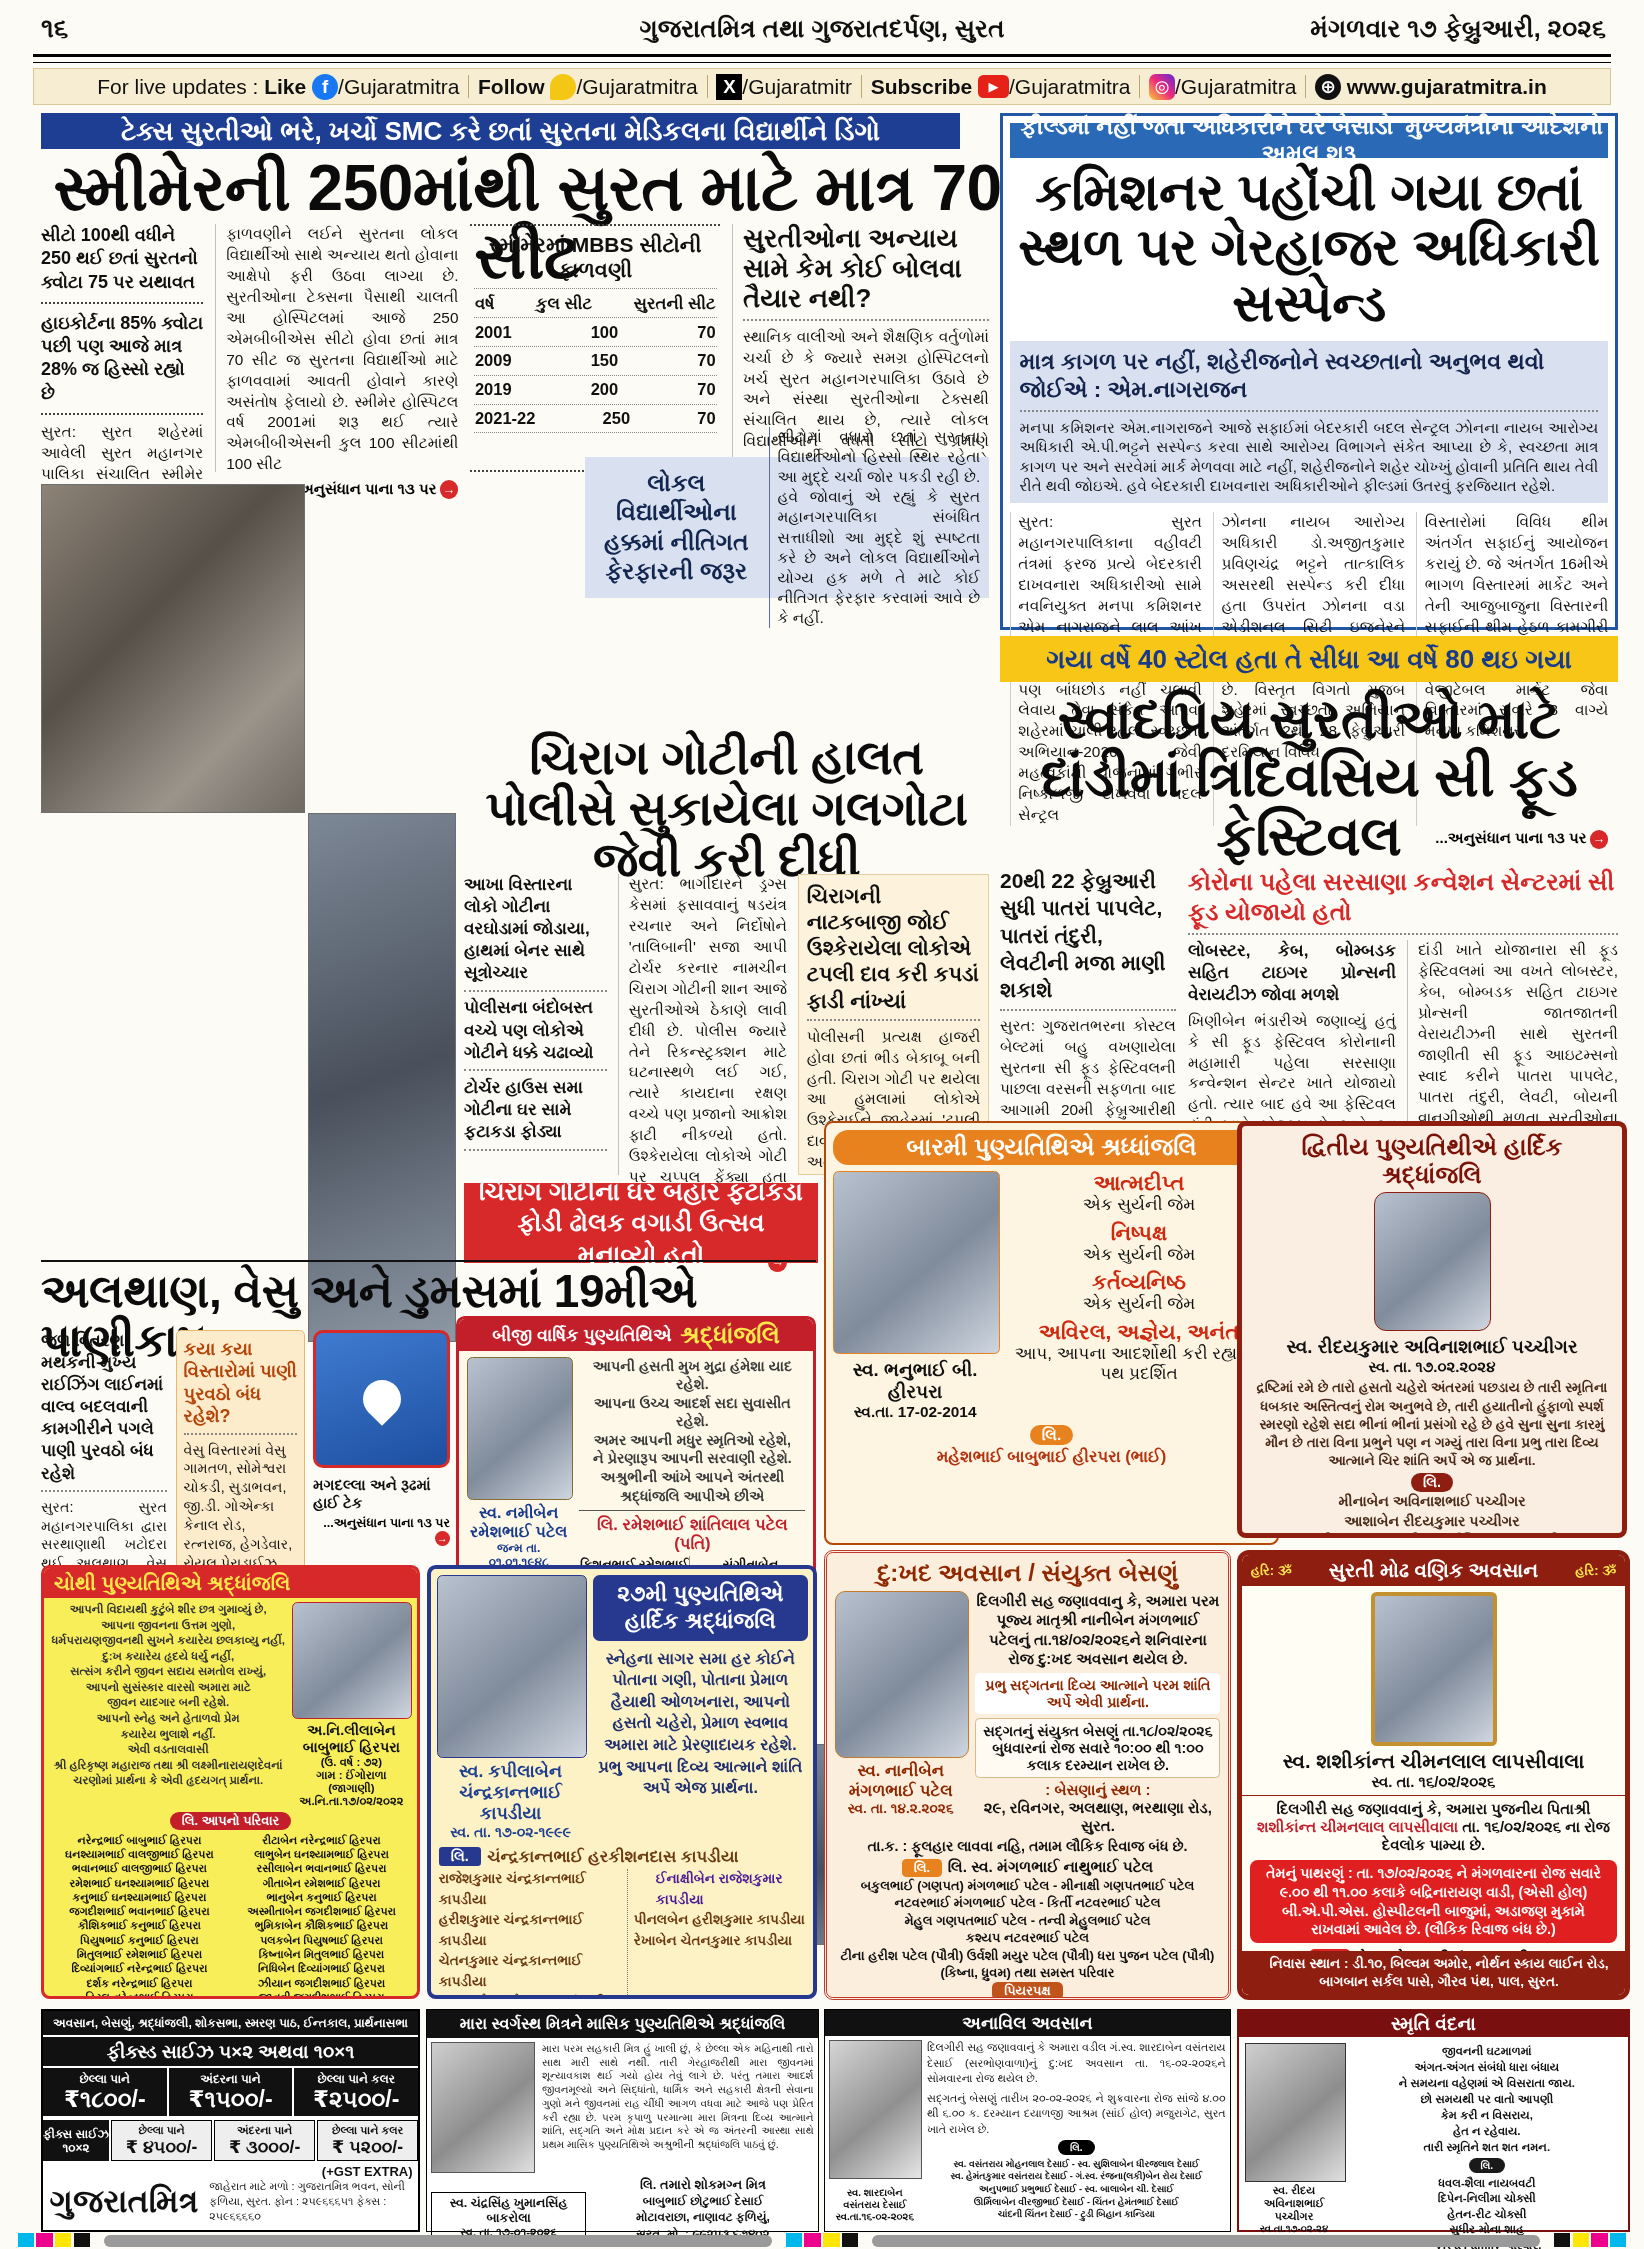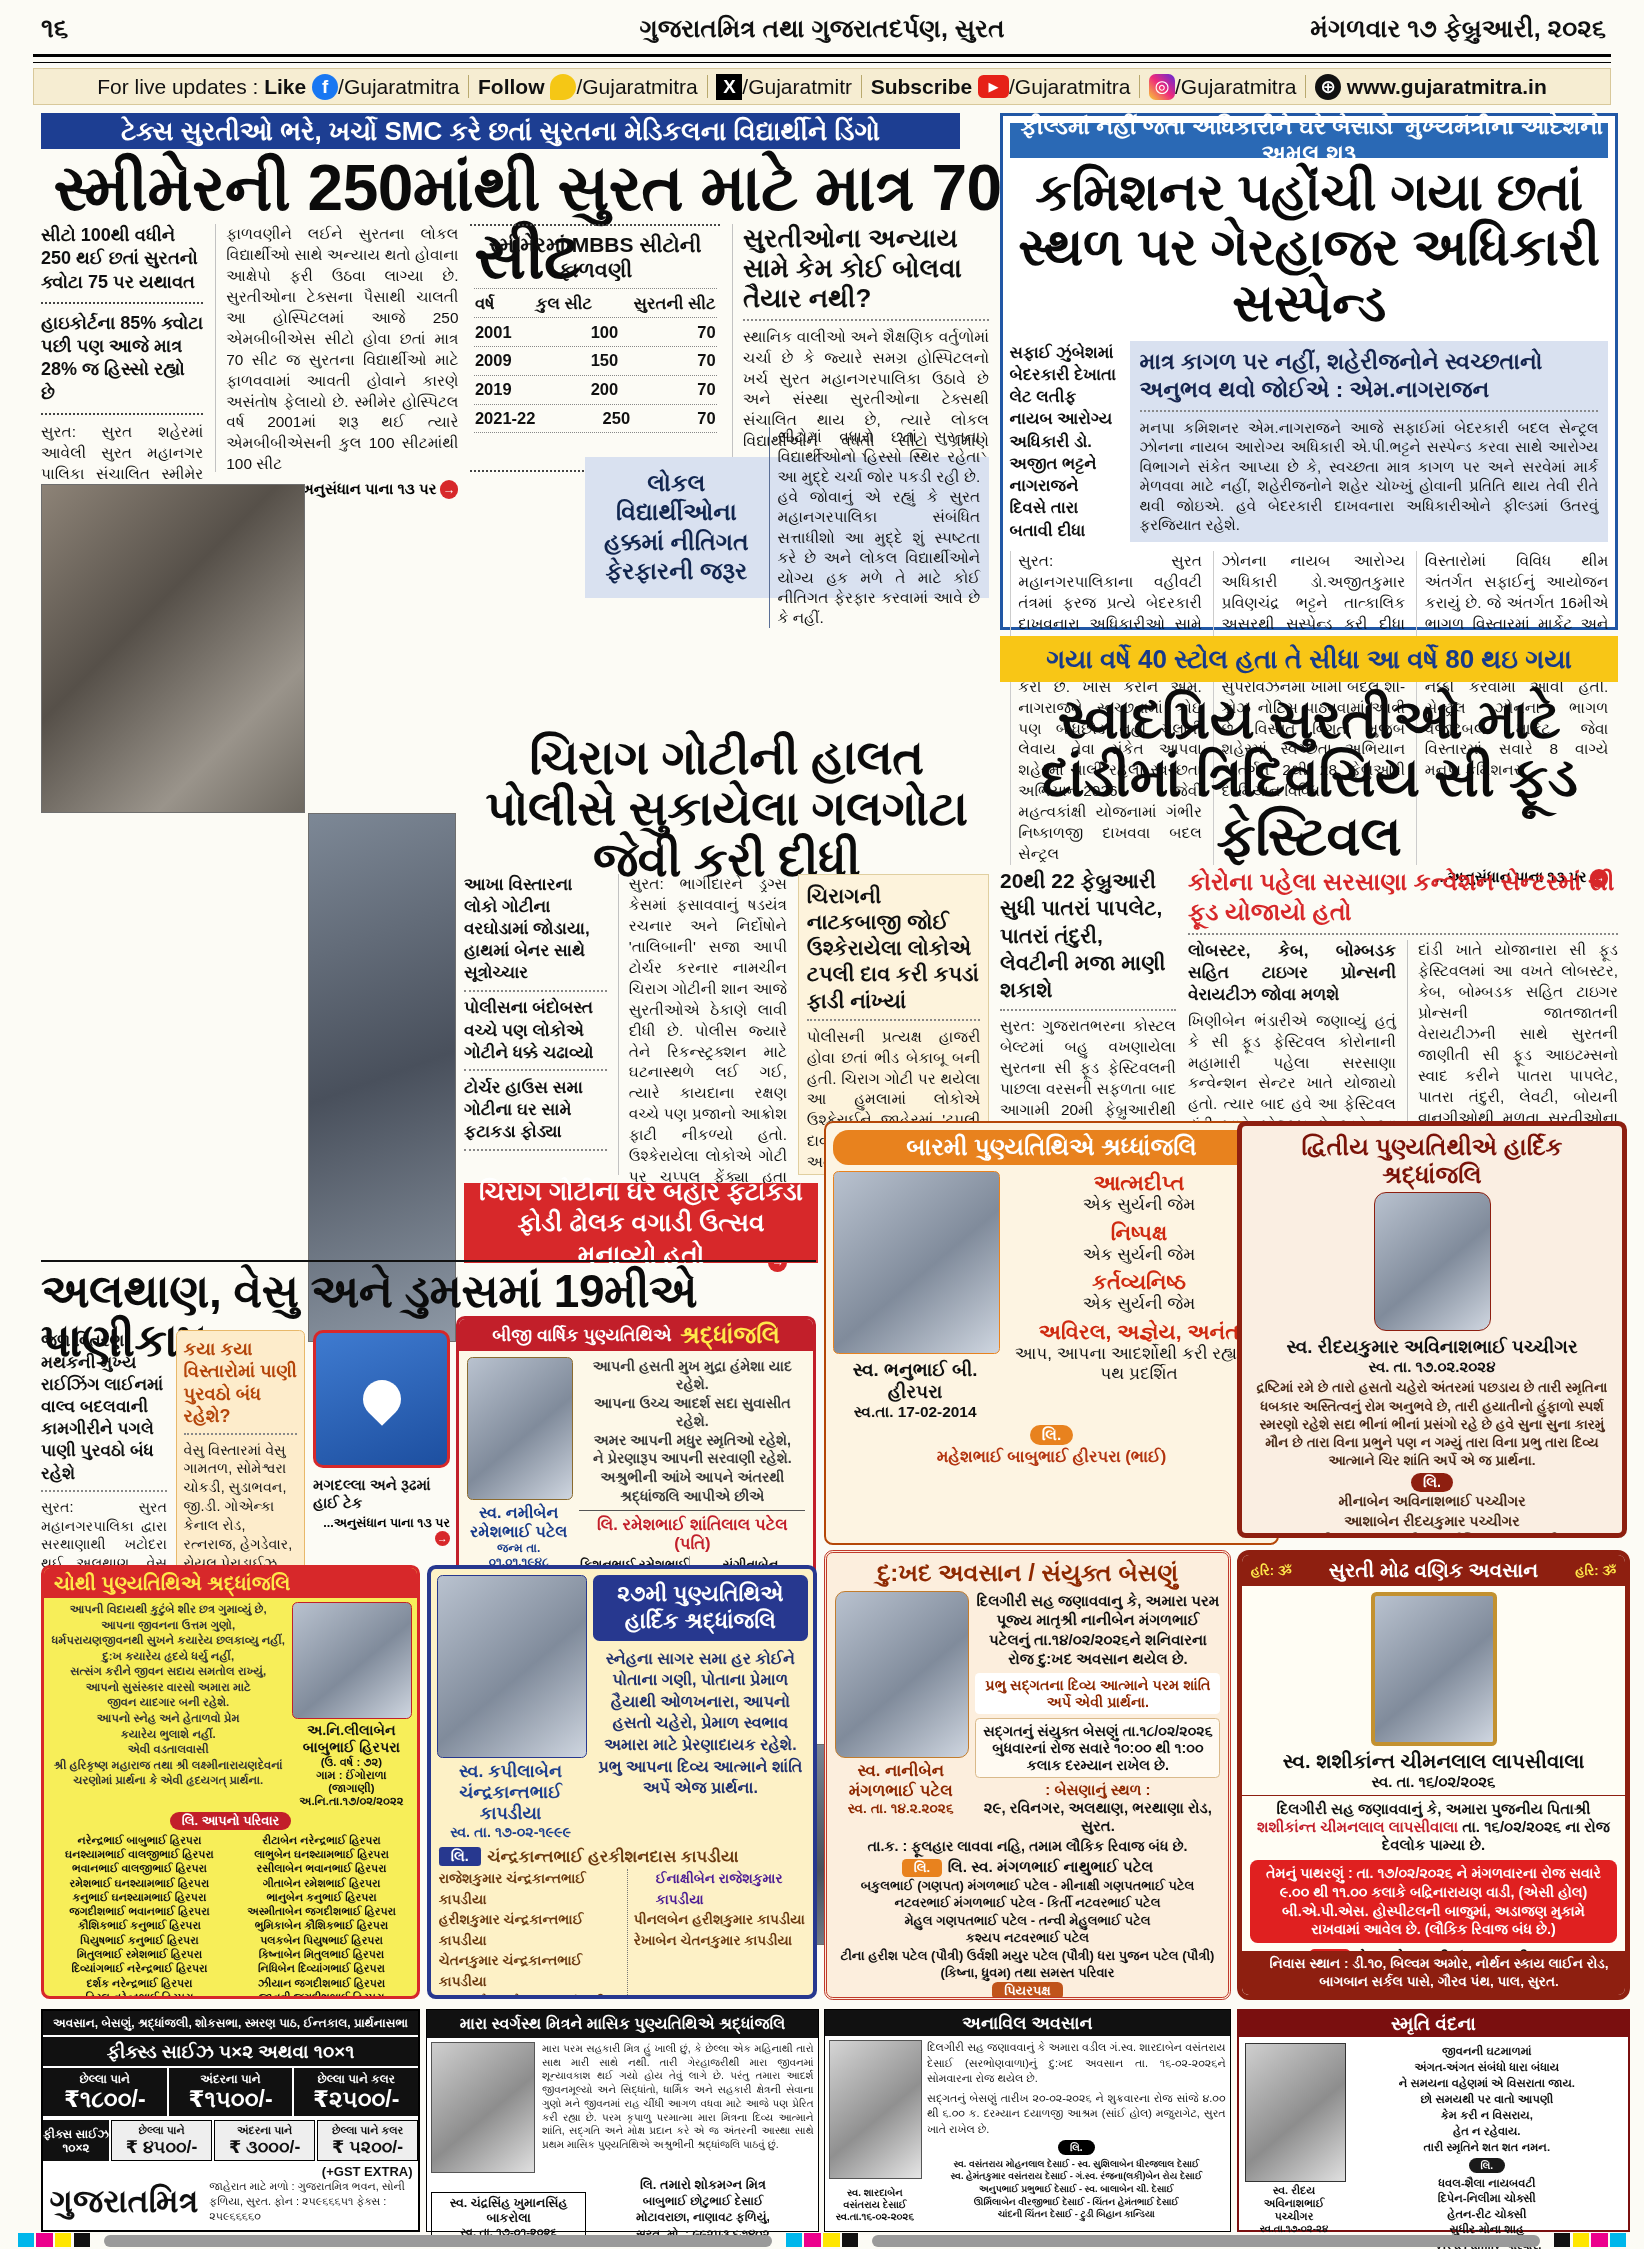--- a/index.html
+++ b/index.html
@@ -172,21 +172,20 @@
       <div class="jump" style="font-size:13.7px;"><span>...અનુસંધાન પાના ૧૩ પર</span></div>
     </div>
   </div>
 
   <div class="abs kick redbg" style="left:464px;top:1183px;width:354px;height:80px;font-size:25px;line-height:1.25;padding:0 11px;">ચિરાગ ગોટીના ઘર બહાર ફટાકડા ફોડી ઢોલક વગાડી ઉત્સવ મનાવ્યો હતો</div>
 
   <div class="abs" style="left:1000px;top:113px;width:618px;height:517px;border:3.3px solid #2157a5;background:#fff;padding:6.6px;">
     <div class="kick" style="background:#2a69b5;height:35px;font-size:23px;">'ફીલ્ડમાં નહીં જતા અધિકારીને ઘરે બેસાડો' મુખ્યમંત્રીના આદેશનો અમલ શરૂ</div>
     <div class="hl" style="font-size:52px;margin-top:7.7px;">કમિશનર પહોંચી ગયા છતાં સ્થળ પર ગેરહાજર અધિકારી સસ્પેન્ડ</div>
     <div class="flex" style="margin-top:10px;gap:10px;">
-      <div class="b" style="width:110px;font-size:16.5px;line-height:1.35;">સફાઈ ઝુંબેશમાં બેદરકારી દેખાતા લેટ લતીફ નાયબ આરોગ્ય અધિકારી ડો. અજીત ભટ્ટને નાગરાજને દિવસે તારા બતાવી દીધા</div>
       <div class="ltblue" style="flex:1;padding:7.7px 10px;">
         <div class="b" style="font-size:22.5px;line-height:1.25;color:#15244d;">માત્ર કાગળ પર નહીં, શહેરીજનોને સ્વચ્છતાનો અનુભવ થવો જોઈએ : એમ.નાગરાજન</div>
         <div class="dotr2"></div>
         <div style="font-size:15px;line-height:1.3;" class="jst">મનપા કમિશનર એમ.નાગરાજને આજે સફાઈમાં બેદરકારી બદલ સેન્ટ્રલ ઝોનના નાયબ આરોગ્ય અધિકારી એ.પી.ભટ્ટને સસ્પેન્ડ કરવા સાથે આરોગ્ય વિભાગને સંકેત આપ્યા છે કે, સ્વચ્છતા માત્ર કાગળ પર અને સરવેમાં માર્ક મેળવવા માટે નહીં, શહેરીજનોને શહેર ચોખ્ખું હોવાની પ્રતિતિ થાય તેવી રીતે થવી જોઇએ. હવે બેદરકારી દાખવનારા અધિકારીઓને ફીલ્ડમાં ઉતરવું ફરજિયાત રહેશે.</div>
       </div>
     </div>
     <div class="flex" style="margin-top:8.8px;gap:11px;">
 
     <div class="body-t jst" style="flex:1;border-left:1.1px solid #ccc;padding-left:7.7px;">સુરત: સુરત મહાનગરપાલિકાના વહીવટી તંત્રમાં ફરજ પ્રત્યે બેદરકારી દાખવનારા અધિકારીઓ સામે નવનિયુક્ત મનપા કમિશનર એમ નાગરાજને લાલ આંખ કરી છે. ખાસ કરીને એમ. નાગરાજને સ્વચ્છતામાં કોઇ પણ બાંધછોડ નહીં ચલાવી લેવાય તેવા સંકેત આપવા શહેરમાં ચાલી રહેલી સ્વચ્છતા અભિયાન-2026 જેવી મહત્વકાંક્ષી યોજનામાં ગંભીર નિષ્કાળજી દાખવવા બદલ સેન્ટ્રલ</div>
         <div class="body-t jst" style="flex:1;border-left:1.1px solid #ccc;padding-left:7.7px;">ઝોનના નાયબ આરોગ્ય અધિકારી ડો.અજીતકુમાર પ્રવિણચંદ્ર ભટ્ટને તાત્કાલિક અસરથી સસ્પેન્ડ કરી દીધા હતા ઉપરાંત ઝોનના વડા એડીશનલ સિટી ઇજનેરને સુપરવિઝનમાં ખામી બદલ શો-કોઝ નોટિસ પાઠવવામાં આવી છે. વિસ્તૃત વિગતો મુજબ શહેરમાં સ્વચ્છતા અભિયાન અંતર્ગત 2થી 28 ફેબ્રુઆરી દરમિયાન વિવિધ</div>

